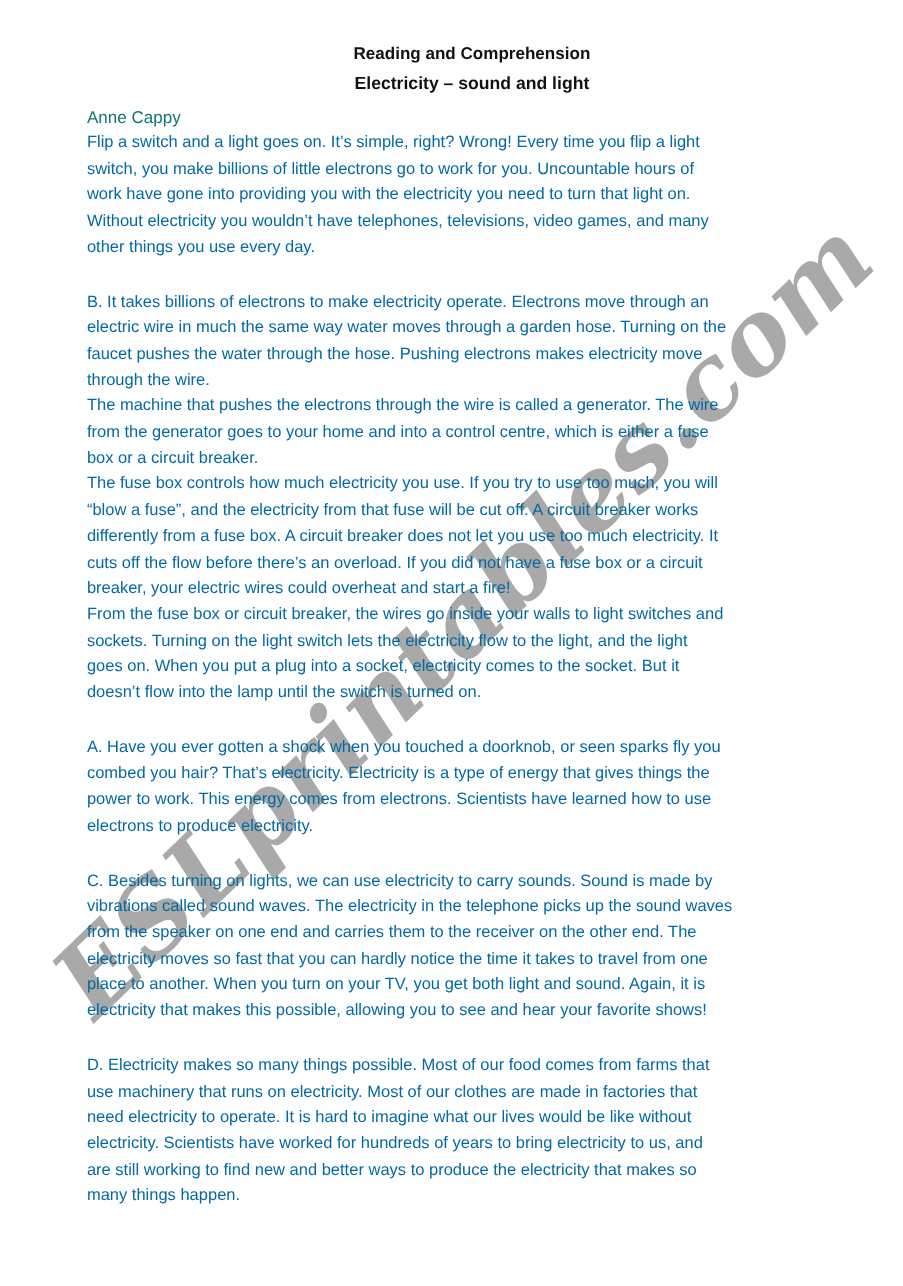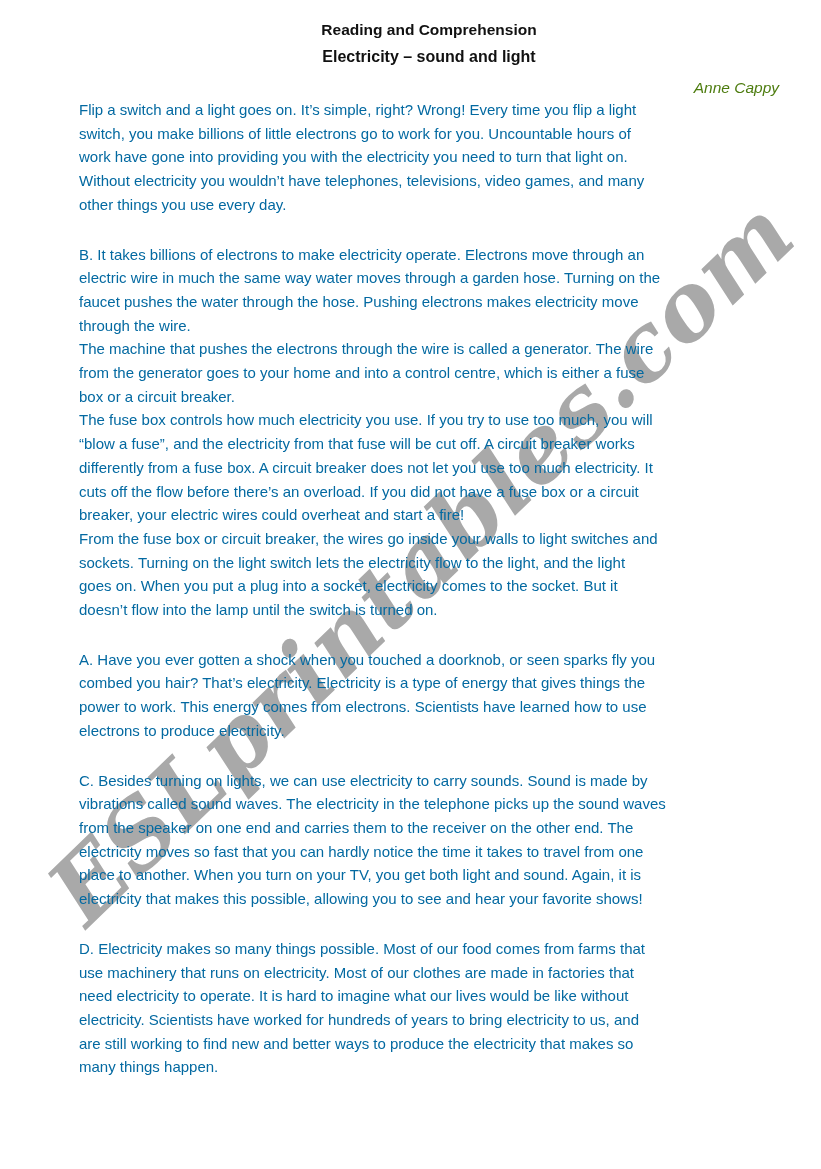--- a/index.html
+++ b/index.html
@@ -28,46 +28,44 @@
     font-size: 92px;
     letter-spacing: 1px;
     color: #a9a9a9;
     white-space: nowrap;
     z-index: 0;
     user-select: none;
   }
   .content {
     position: absolute;
     top: 0; left: 0; right: 0; bottom: 0;
-    padding: 20px 42px 0 79px;
+    padding: 40px 42px 0 79px;
     box-sizing: border-box;
     z-index: 1;
   }
   .course-line {
     text-align: center;
     font-size: 15.5px;
     font-weight: bold;
     line-height: 20px;
     color: #111111;
   }
   .doc-title {
     text-align: center;
     font-size: 16px;
     font-weight: bold;
     line-height: 26px;
     margin-top: 4px;
     color: #111111;
   }
   .author-line {
-    text-align: right;
     font-size: 15.5px;
     line-height: 20px;
     margin-top: 8px;
-    color: #4d7c0f;
-    font-style: italic;
+    color: #0f766e;
   }
   .body-text {
     margin-top: 0;
   }
   .body-text p {
     margin: 0 0 26px 0;
     font-size: 15px;
     line-height: 23.7px;
     white-space: pre-line;
     color: #0369a1;

